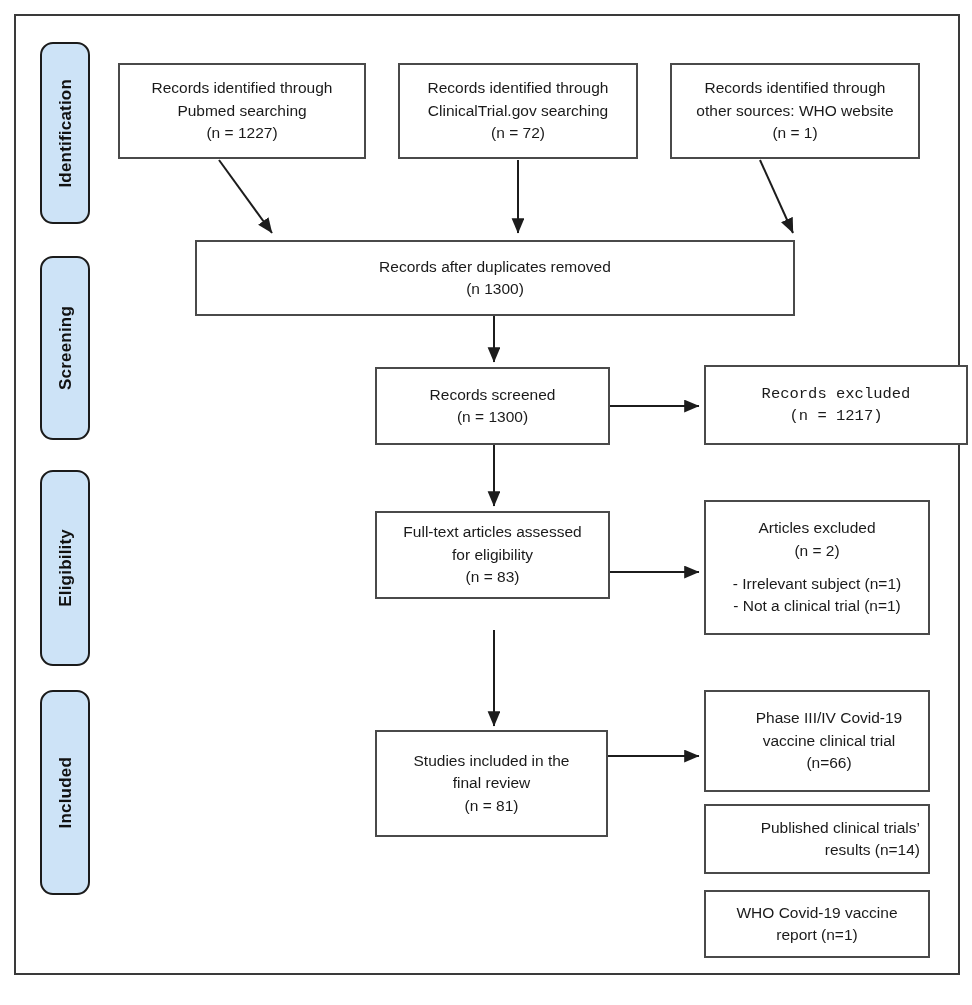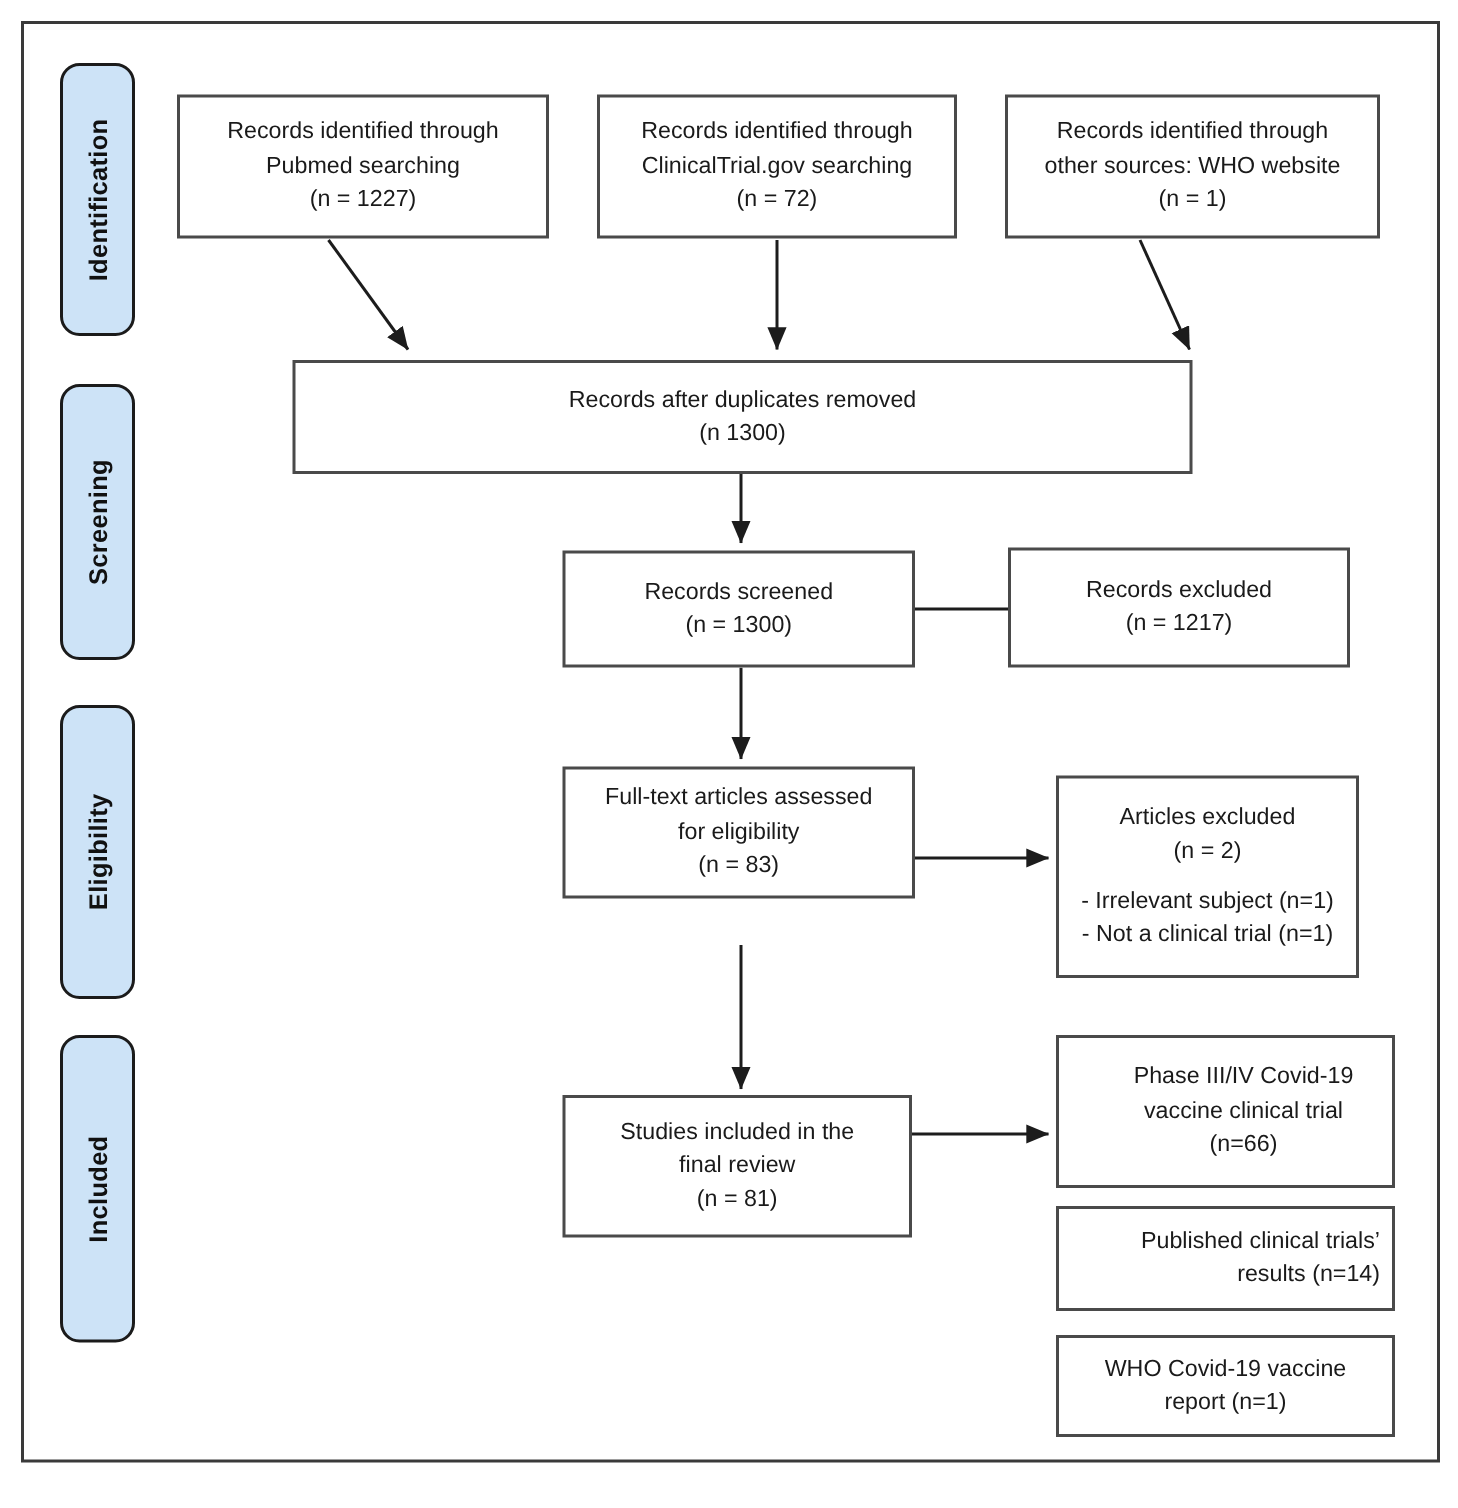--- a/index.html
+++ b/index.html
@@ -163,40 +163,40 @@
   <div class="flow-box" style="left:195px; top:240px; width:600px; height:76px;">
     <span class="line">Records after duplicates removed</span>
     <span class="line">(n 1300)</span>
   </div>
 
   <div class="flow-box" style="left:375px; top:367px; width:235px; height:78px;">
     <span class="line">Records screened</span>
     <span class="line">(n = 1300)</span>
   </div>
 
-  <div class="flow-box" style="left:672px; top:365px; width:228px; height:80px;">
+  <div class="flow-box" style="left:704px; top:365px; width:264px; height:80px;font-family:Liberation Mono, monospace;">
     <span class="line">Records excluded</span>
     <span class="line">(n = 1217)</span>
   </div>
 
   <div class="flow-box" style="left:375px; top:511px; width:235px; height:88px;">
     <span class="line">Full-text articles assessed</span>
     <span class="line">for eligibility</span>
     <span class="line">(n = 83)</span>
   </div>
 
-  <div class="flow-box left-align-list" style="left:704px; top:500px; width:202px; height:135px;margin-top:17px;">
+  <div class="flow-box left-align-list" style="left:704px; top:500px; width:226px; height:135px;">
     <span class="line">Articles excluded</span>
     <span class="line">(n = 2)</span>
     <span class="spacer"></span>
     <span class="bullet-line">- Irrelevant subject (n=1)</span>
     <span class="bullet-line">- Not a clinical trial (n=1)</span>
   </div>
 
-  <div class="flow-box" style="left:375px; top:730px; width:233px; height:95px;">
+  <div class="flow-box" style="left:375px; top:730px; width:233px; height:107px;">
     <span class="line">Studies included in the</span>
     <span class="line">final review</span>
     <span class="line">(n = 81)</span>
   </div>
 
   <div class="flow-box" style="left:704px; top:690px; width:226px; height:102px;padding-left:32px;">
     <span class="line">Phase III/IV Covid-19</span>
     <span class="line">vaccine clinical trial</span>
     <span class="line">(n=66)</span>
   </div>

